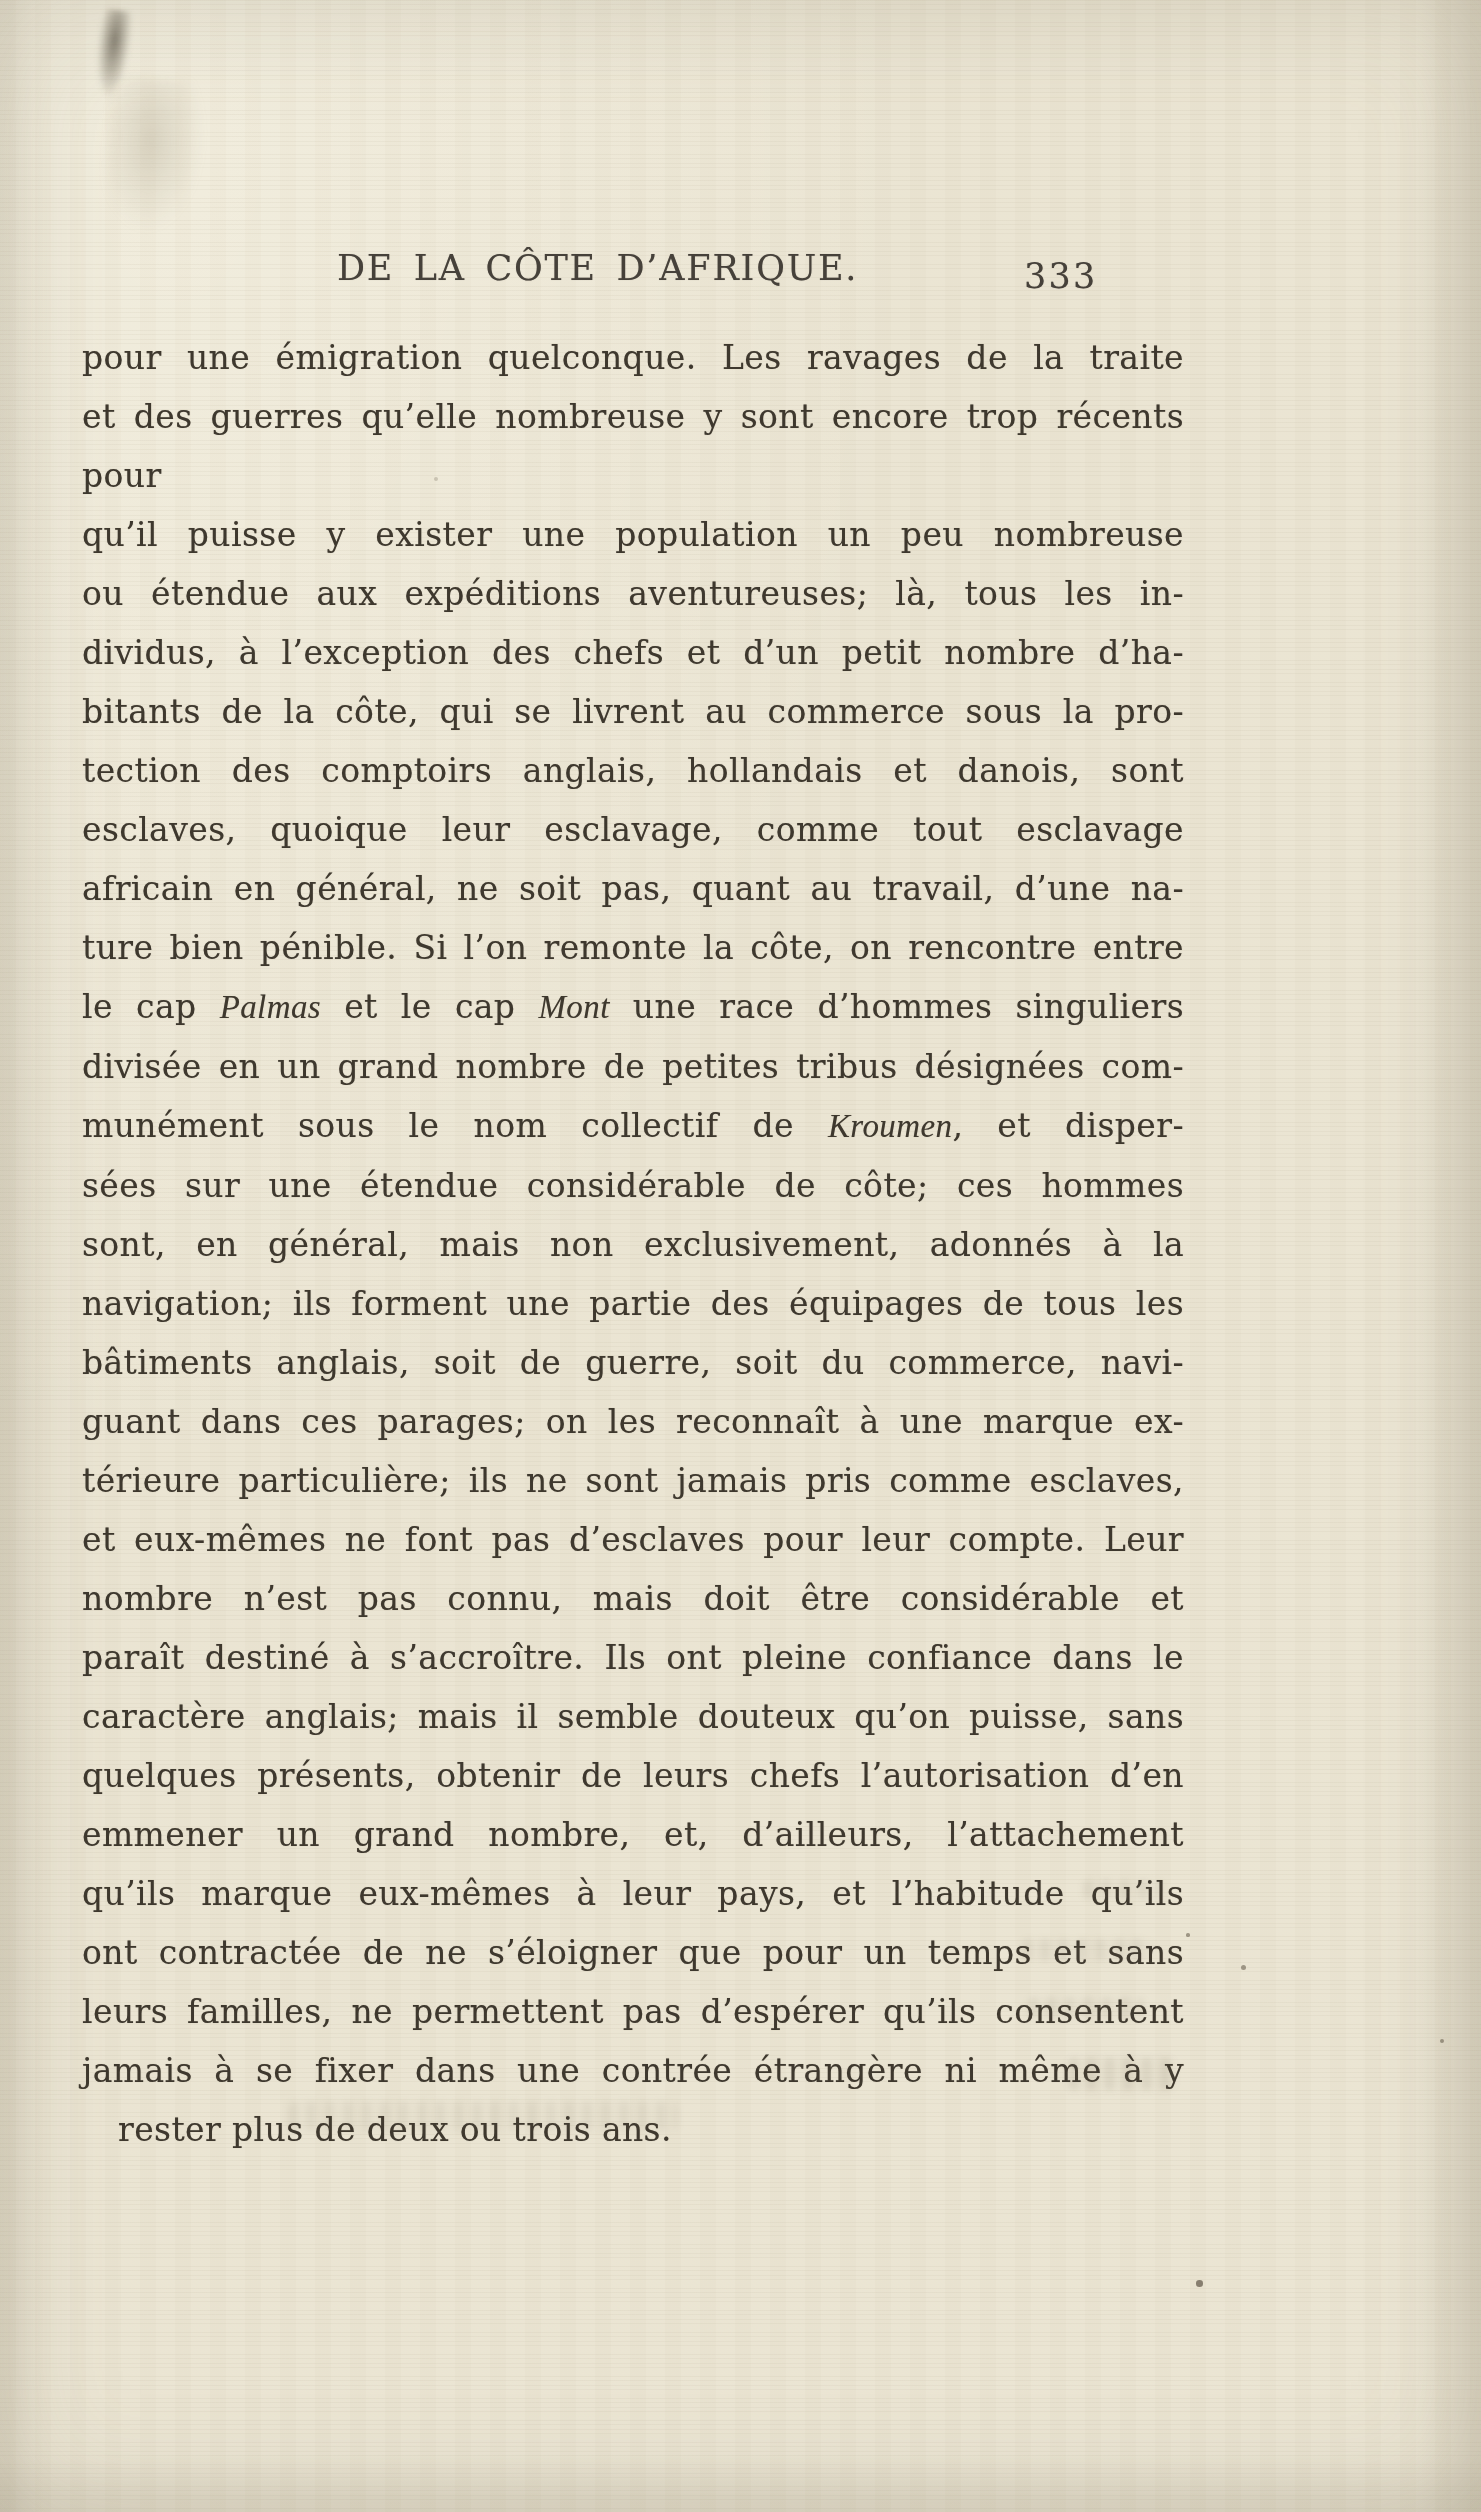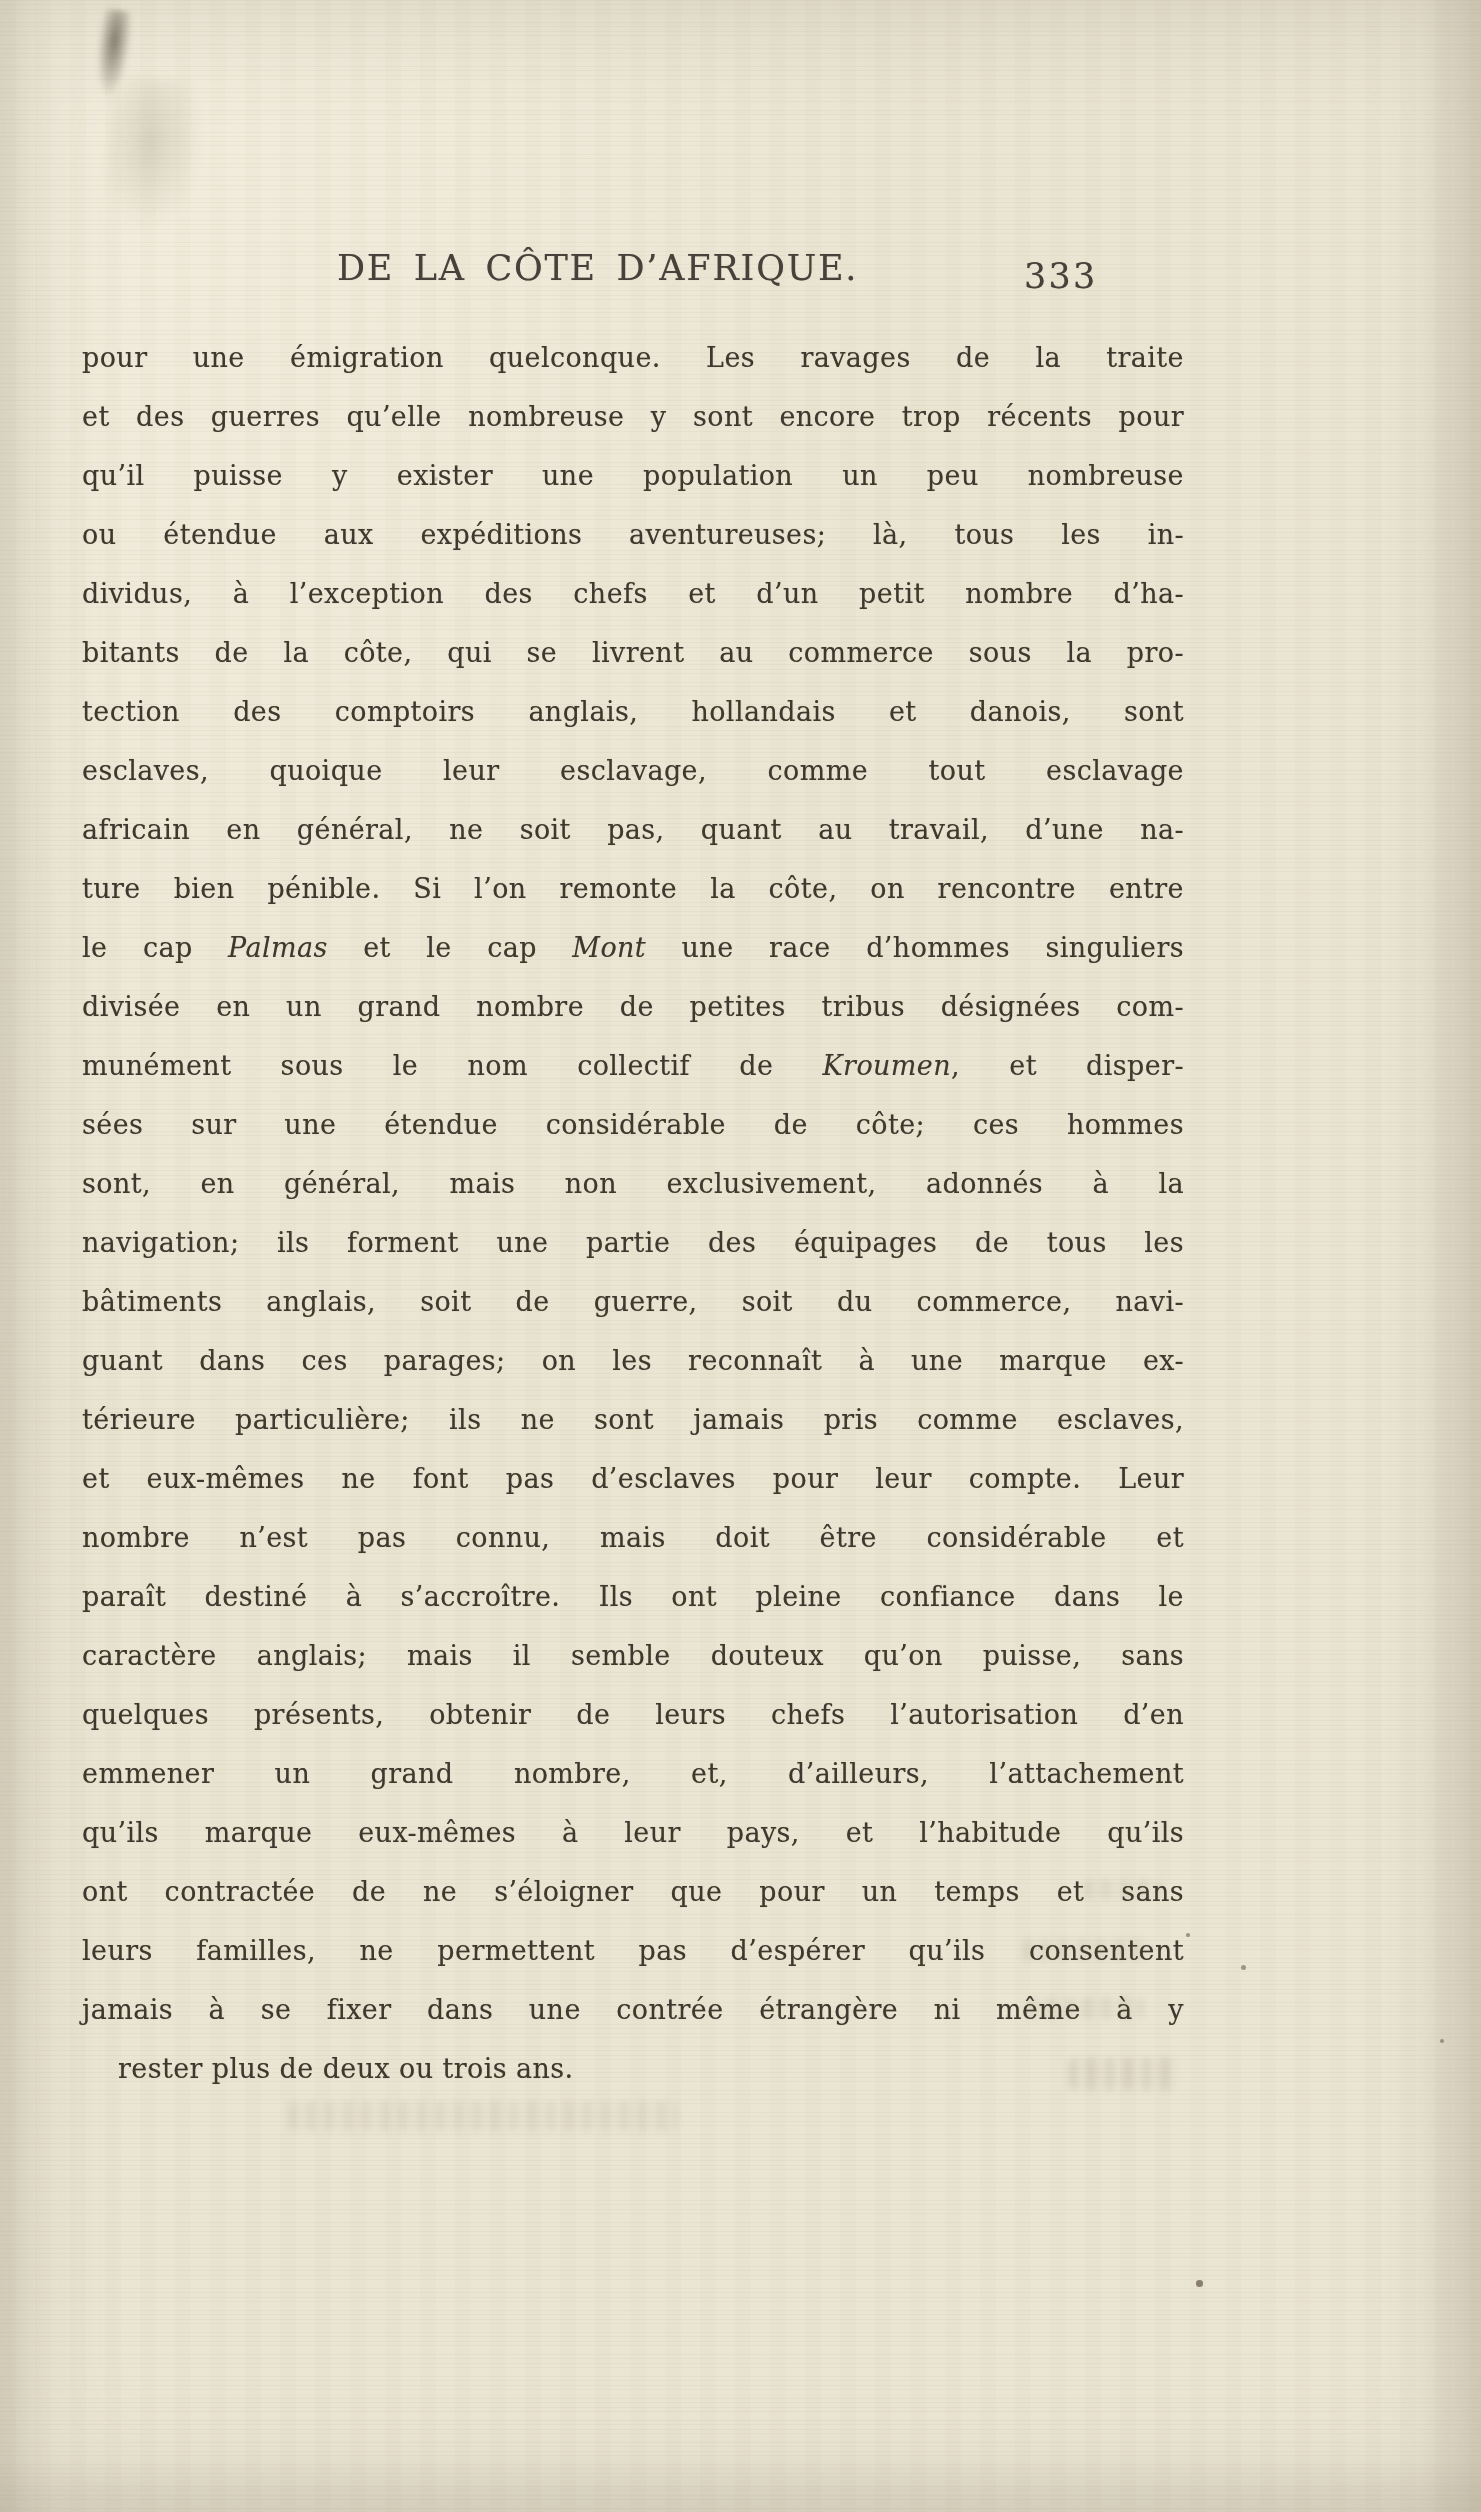--- a/index.html
+++ b/index.html
@@ -41,27 +41,27 @@
     text-shadow:0 0 0.7px rgba(70,65,58,0.45);
     white-space:nowrap;
   }
   .page-number{
     position:absolute;left:1024px;top:16px;
     font-size:35px;color:#46413a;letter-spacing:2.2px;
     text-shadow:0 0 0.7px rgba(70,65,58,0.45);
   }
   .page-text{
     position:absolute;left:82px;top:328px;width:1102px;
-    font-size:27px;line-height:59px;color:#3e382e;
+    font-size:33px;line-height:59px;color:#3e382e;
     letter-spacing:0.4px;
     text-shadow:0 0 0.7px rgba(62,56,46,0.38);
   }
   .line{text-align:justify;text-align-last:justify;white-space:normal;}
   .line.last{text-align-last:left;margin-left:36px;}
-  .it{font-style:italic;}
+  .it{font-style:italic;font-family:Liberation Serif, serif;}
   
   .ghost{
     position:absolute;pointer-events:none;border-radius:5.9px;
     background:repeating-linear-gradient(90deg, rgba(112,102,82,0.20) 0 9.6px, rgba(112,102,82,0.03) 9.6px 18.4px);
     filter:blur(3.7px);opacity:0.55;
   }
   .g1{left:1083px;top:1880px;width:79px;height:19px;}
   .g2{left:1022px;top:1939px;width:131px;height:22px;}
   .g3{left:1028px;top:1997px;width:116px;height:22px;}
   .g4{left:1068px;top:2058px;width:110px;height:32px;opacity:0.7;}

